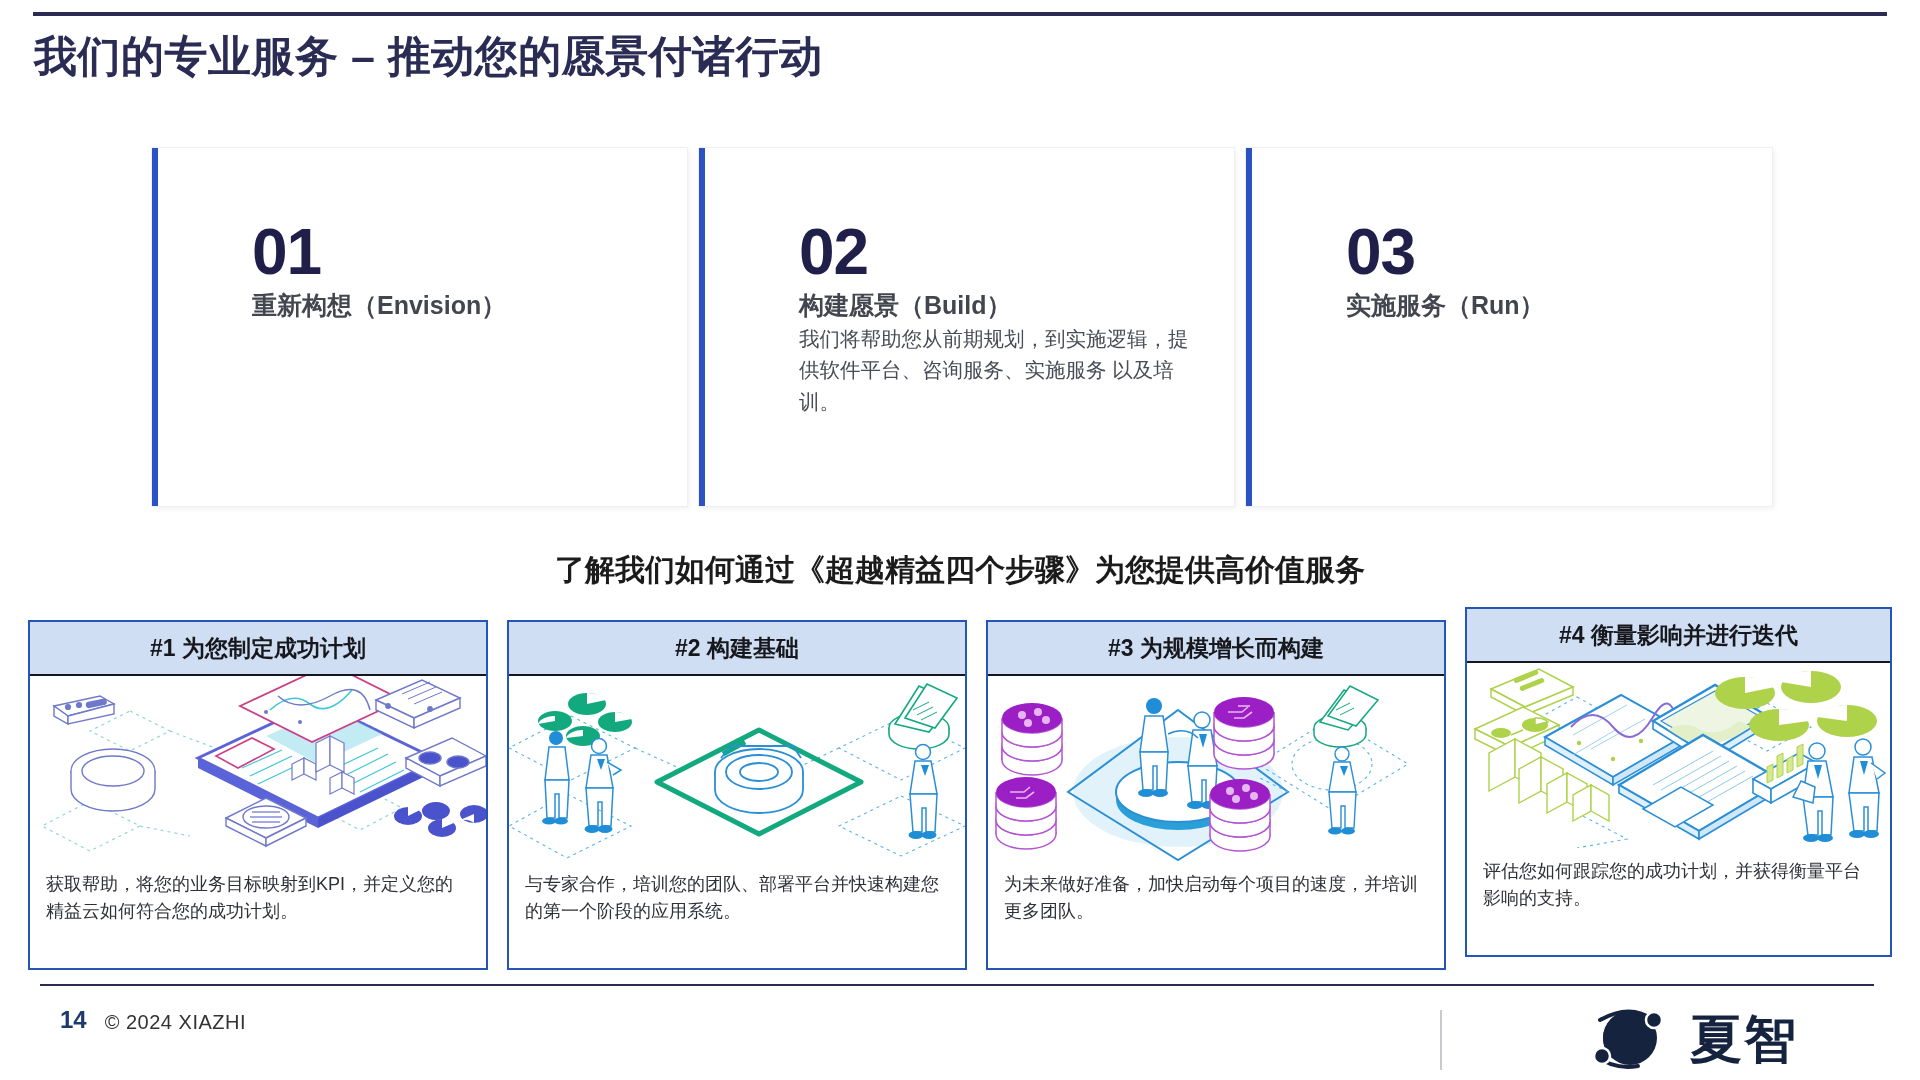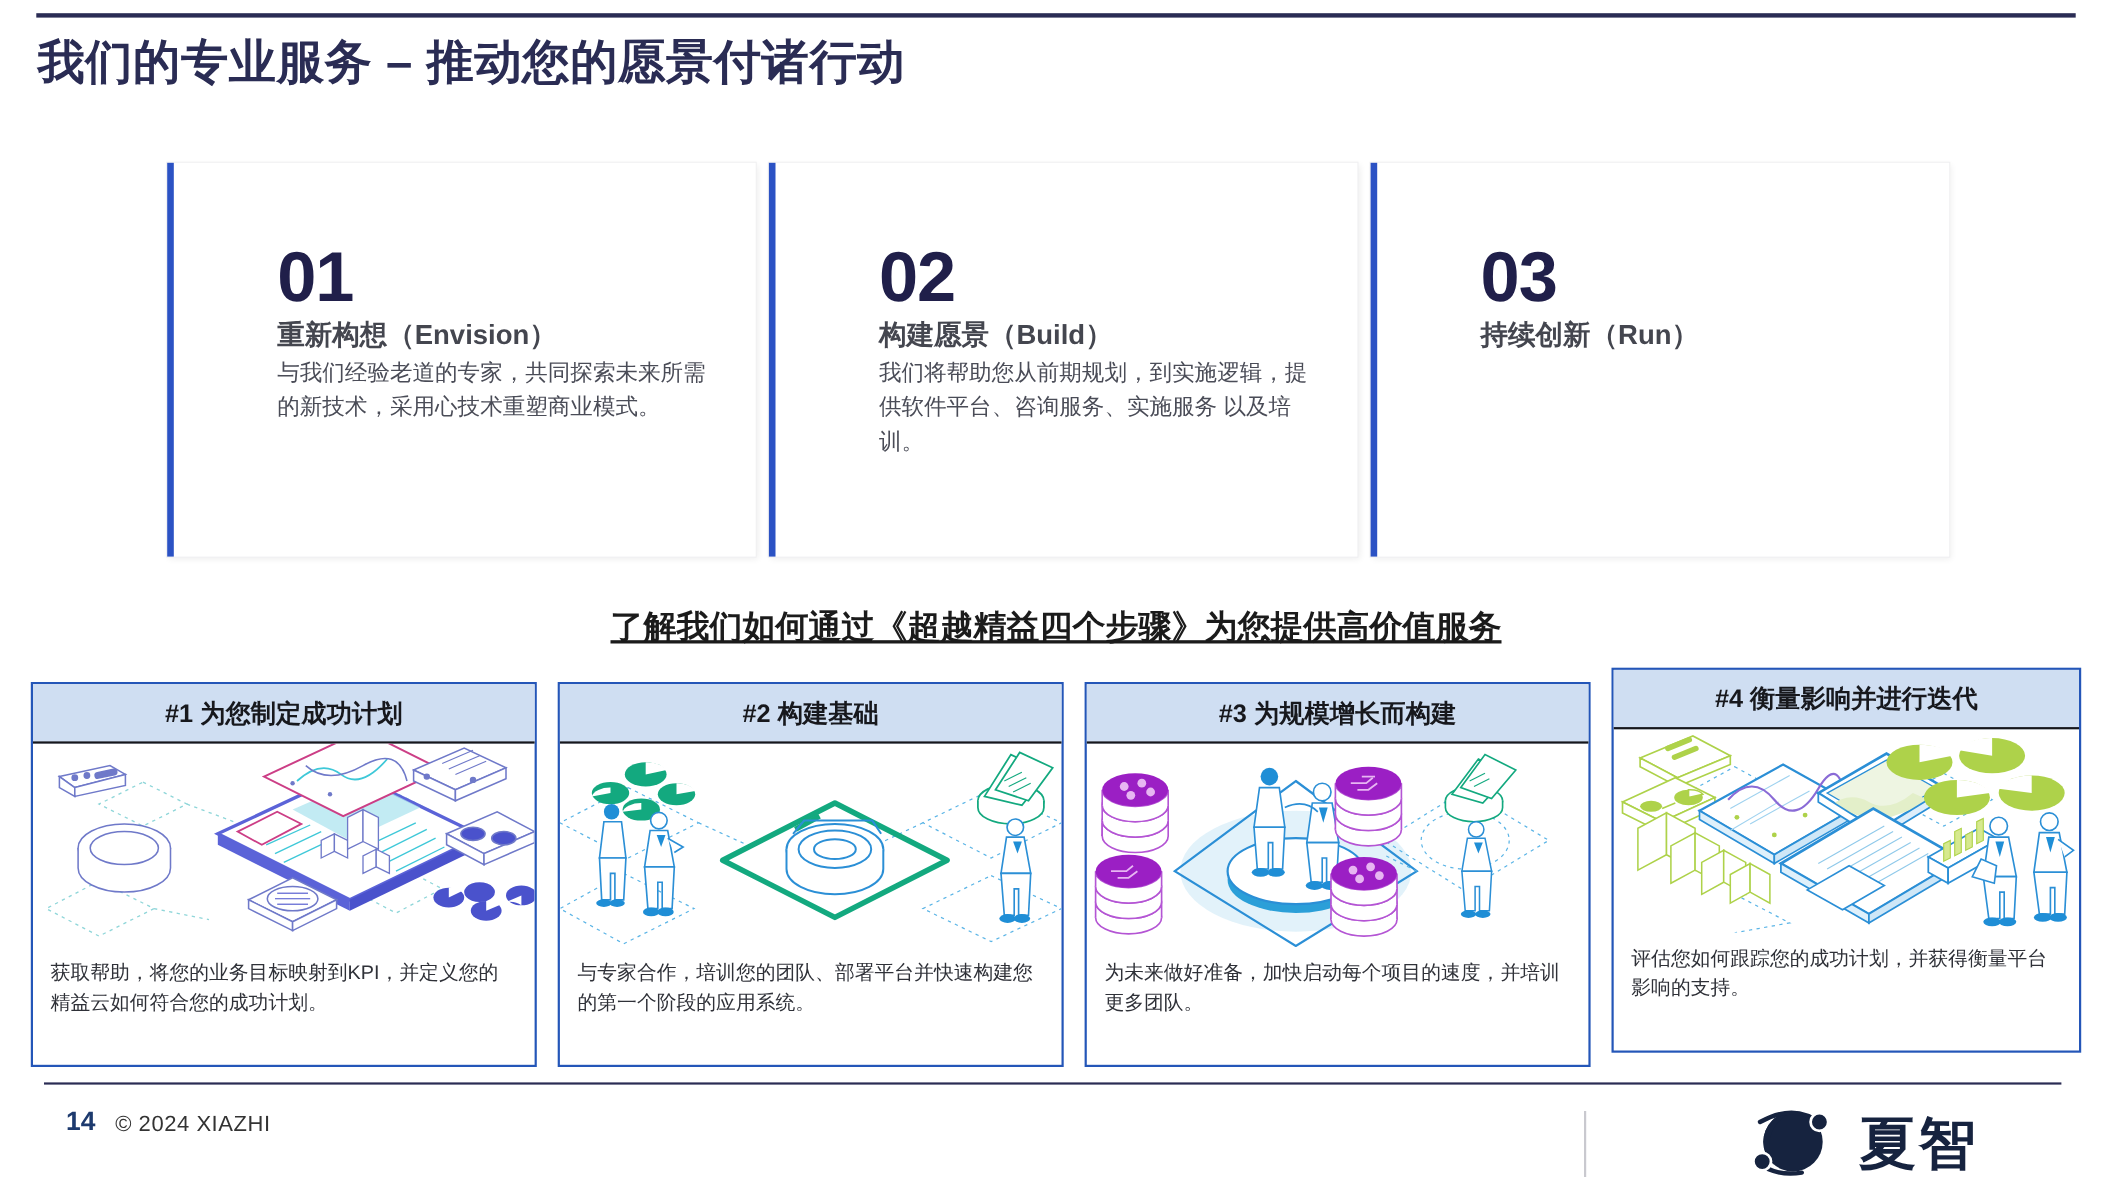--- a/index.html
+++ b/index.html
@@ -47,21 +47,21 @@
   .card-head{
     font-size:25px;color:#44464f;line-height:1.25;margin-bottom:2px;font-weight:700;
   }
   .card-desc{
     font-size:20.5px;color:#4a4c57;line-height:1.52;font-weight:400;
   }
 
   
   .mid-heading{
     position:absolute;left:0;top:550px;width:1920px;text-align:center;
-    font-size:30px;font-weight:bold;color:#1b1b1b;text-decoration:underline;
+    font-size:30px;font-weight:bold;color:#1b1b1b;
   }
 
   
   .panels{position:absolute;left:0;top:620px;width:1672px;height:360px;}
   .panel{
     position:absolute;top:0;height:350px;
     border:2px solid #2456b8;background:#ffffff;box-sizing:border-box;
   }
   .panel.p1{left:28px;width:460px;}
   .panel.p2{left:507px;width:460px;}
@@ -105,38 +105,37 @@
   <div class="top-rule"></div>
   <div class="slide-title">我们的专业服务 – 推动您的愿景付诸行动</div>
 
   <div class="cards">
 
     <div class="card c1">
       <div class="accent"></div>
       <div class="card-body">
         <div class="card-num">01</div>
         <div class="card-head">重新构想（Envision）</div>
-        <div class="card-desc">与我们经验老道的专家，共同探索未来所需的新技术，采用心技术重塑商业模式。</div>
       </div>
     </div>
 
     <div class="card c2">
       <div class="accent"></div>
       <div class="card-body">
         <div class="card-num">02</div>
         <div class="card-head">构建愿景（Build）</div>
         <div class="card-desc">我们将帮助您从前期规划，到实施逻辑，提供软件平台、咨询服务、实施服务 以及培训。</div>
       </div>
     </div>
 
     <div class="card c3">
       <div class="accent"></div>
       <div class="card-body">
         <div class="card-num">03</div>
-        <div class="card-head">持续创新（Run）</div>
+        <div class="card-head">实施服务（Run）</div>
       </div>
     </div>
 
   </div>
 
   <div class="mid-heading">了解我们如何通过《超越精益四个步骤》为您提供高价值服务</div>
 
   <div class="panels">
 
     <div class="panel p1">

